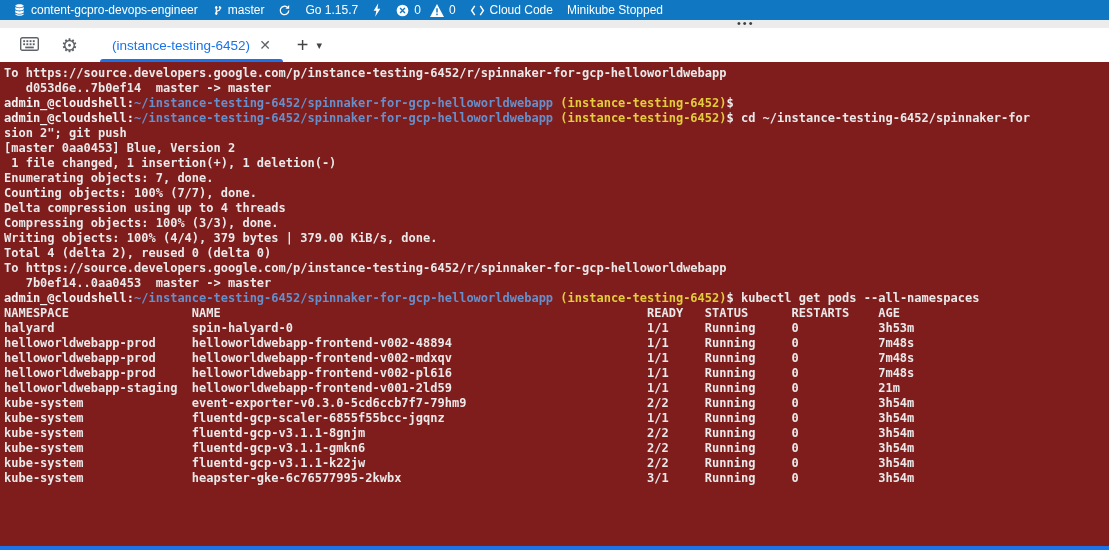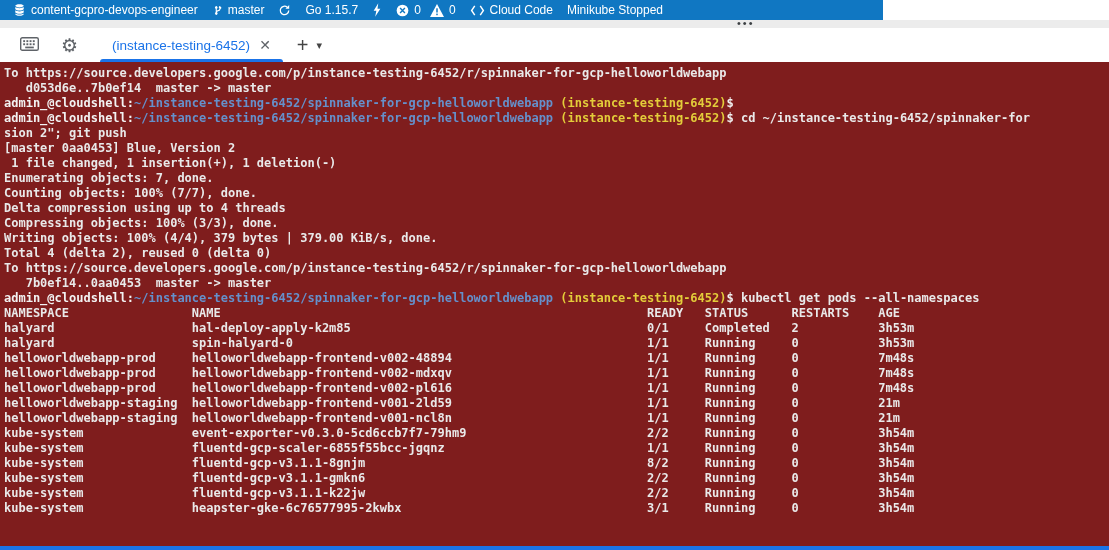--- a/index.html
+++ b/index.html
@@ -1,21 +1,21 @@
 <!DOCTYPE html>
 <html><head>
 <meta charset="utf-8">
 <style>
   * { margin:0; padding:0; box-sizing:border-box; }
   html,body { width:1109px; height:550px; background:#fff; }
   #screen { position:relative; width:1109px; height:550px; overflow:hidden;
             font-family:"Liberation Sans", sans-serif; }
 
   
-  .statusbar { position:absolute; top:0; left:0; width:883px; height:20px;
+  .statusbar { position:absolute; top:0; left:0; width:1109px; height:20px;
                background:#1077c2; color:#fff; display:flex; align-items:center;
                padding-left:13px; font-size:12px; }
   .sb-item { display:flex; align-items:center; gap:5px; margin-right:14px;
              white-space:nowrap; height:20px; }
   .sb-item svg { display:block; }
 
   
   .subbar { position:absolute; top:20px; left:0; width:1109px; height:8px;
             background:#ececec; }
   .drag-dots { position:absolute; left:737px; top:-4px; color:#3c4043;
@@ -167,30 +167,28 @@
         <div class="tline"><span>Enumerating objects: 7, done.</span></div>
         <div class="tline"><span>Counting objects: 100% (7/7), done.</span></div>
         <div class="tline"><span>Delta compression using up to 4 threads</span></div>
         <div class="tline"><span>Compressing objects: 100% (3/3), done.</span></div>
         <div class="tline"><span>Writing objects: 100% (4/4), 379 bytes | 379.00 KiB/s, done.</span></div>
         <div class="tline"><span>Total 4 (delta 2), reused 0 (delta 0)</span></div>
         <div class="tline"><span>To https://source.developers.google.com/p/instance-testing-6452/r/spinnaker-for-gcp-helloworldwebapp</span></div>
         <div class="tline"><span>   7b0ef14..0aa0453  master -&gt; master</span></div>
         <div class="tline"><span class="seg-user">admin_@cloudshell:</span><span class="seg-path">~/instance-testing-6452/spinnaker-for-gcp-helloworldwebapp</span><span> </span><span class="seg-project">(instance-testing-6452)</span><span class="seg-user">$</span><span> kubectl get pods --all-namespaces</span></div>
         <div class="tline"><span>NAMESPACE                 NAME                                                           READY   STATUS      RESTARTS    AGE</span></div>
-        <div class="tline"><span>halyard                   hal-deploy-apply-k2m85                                         0/1     Completed   2           3h53m</span></div>
         <div class="tline"><span>halyard                   spin-halyard-0                                                 1/1     Running     0           3h53m</span></div>
         <div class="tline"><span>helloworldwebapp-prod     helloworldwebapp-frontend-v002-48894                           1/1     Running     0           7m48s</span></div>
         <div class="tline"><span>helloworldwebapp-prod     helloworldwebapp-frontend-v002-mdxqv                           1/1     Running     0           7m48s</span></div>
         <div class="tline"><span>helloworldwebapp-prod     helloworldwebapp-frontend-v002-pl616                           1/1     Running     0           7m48s</span></div>
         <div class="tline"><span>helloworldwebapp-staging  helloworldwebapp-frontend-v001-2ld59                           1/1     Running     0           21m</span></div>
-        <div class="tline"><span>helloworldwebapp-staging  helloworldwebapp-frontend-v001-ncl8n                           1/1     Running     0           21m</span></div>
         <div class="tline"><span>kube-system               event-exporter-v0.3.0-5cd6ccb7f7-79hm9                         2/2     Running     0           3h54m</span></div>
         <div class="tline"><span>kube-system               fluentd-gcp-scaler-6855f55bcc-jgqnz                            1/1     Running     0           3h54m</span></div>
-        <div class="tline"><span>kube-system               fluentd-gcp-v3.1.1-8gnjm                                       8/2     Running     0           3h54m</span></div>
+        <div class="tline"><span>kube-system               fluentd-gcp-v3.1.1-8gnjm                                       2/2     Running     0           3h54m</span></div>
         <div class="tline"><span>kube-system               fluentd-gcp-v3.1.1-gmkn6                                       2/2     Running     0           3h54m</span></div>
         <div class="tline"><span>kube-system               fluentd-gcp-v3.1.1-k22jw                                       2/2     Running     0           3h54m</span></div>
         <div class="tline"><span>kube-system               heapster-gke-6c76577995-2kwbx                                  3/1     Running     0           3h54m</span></div>
       </div>
   </div>
 
   <div class="bottombar"></div>
 </div>
 
 </body></html>

